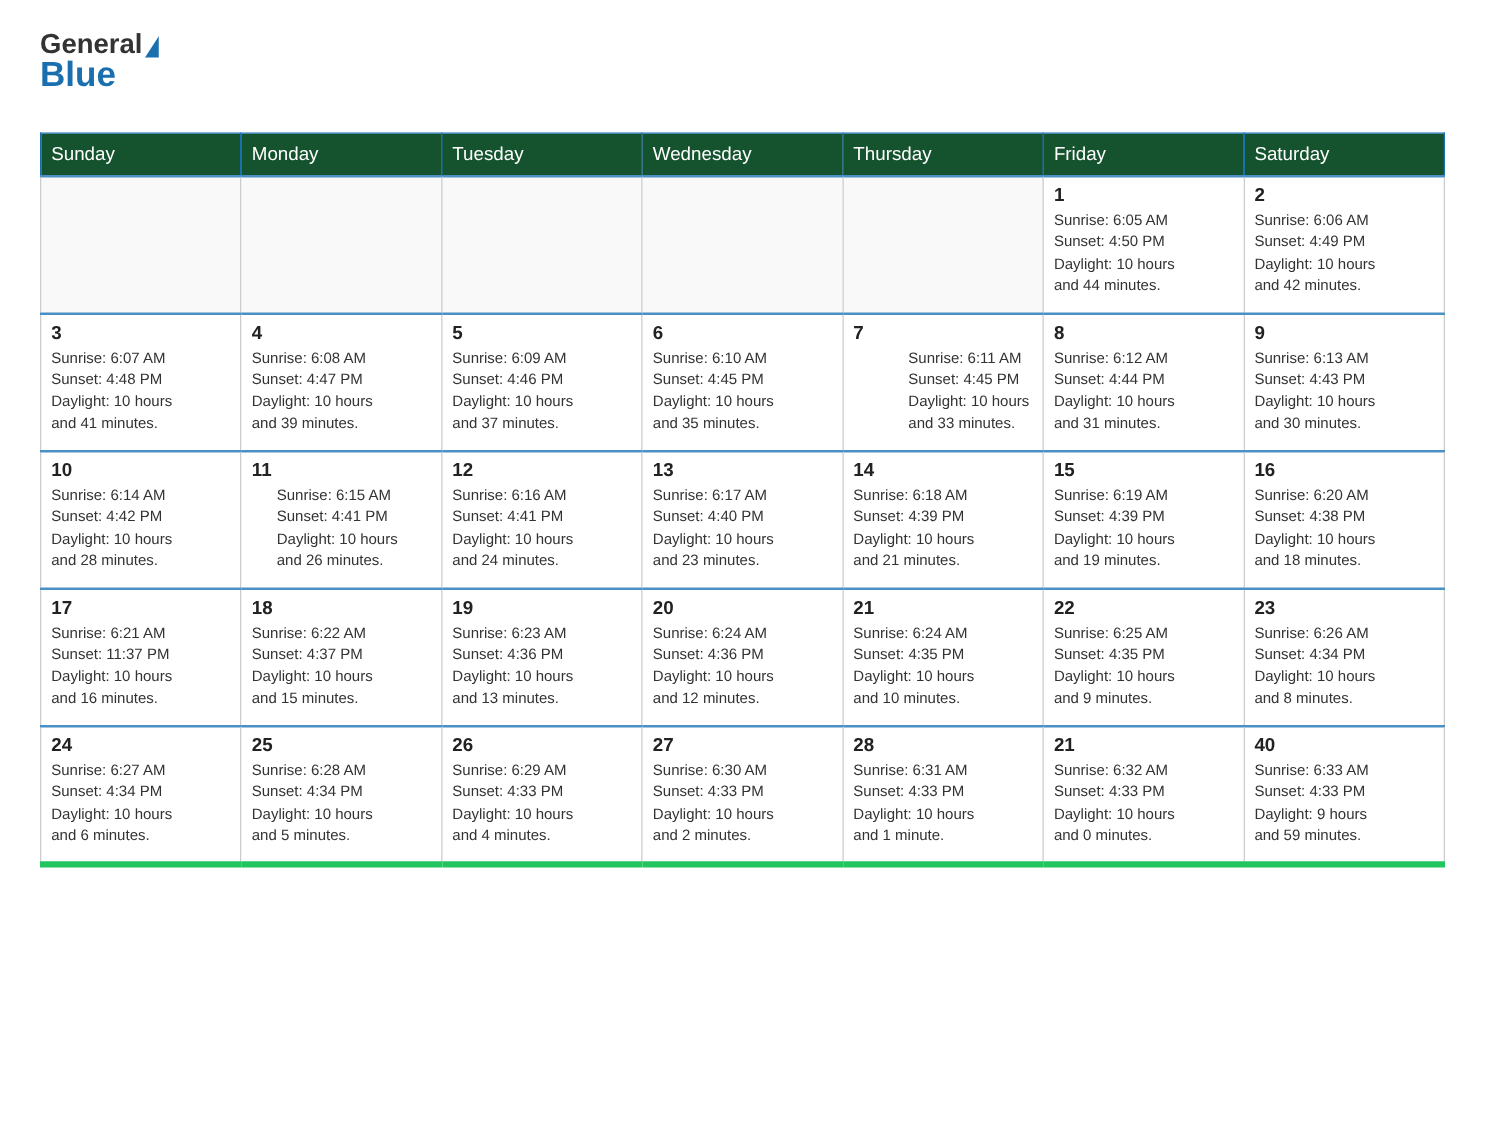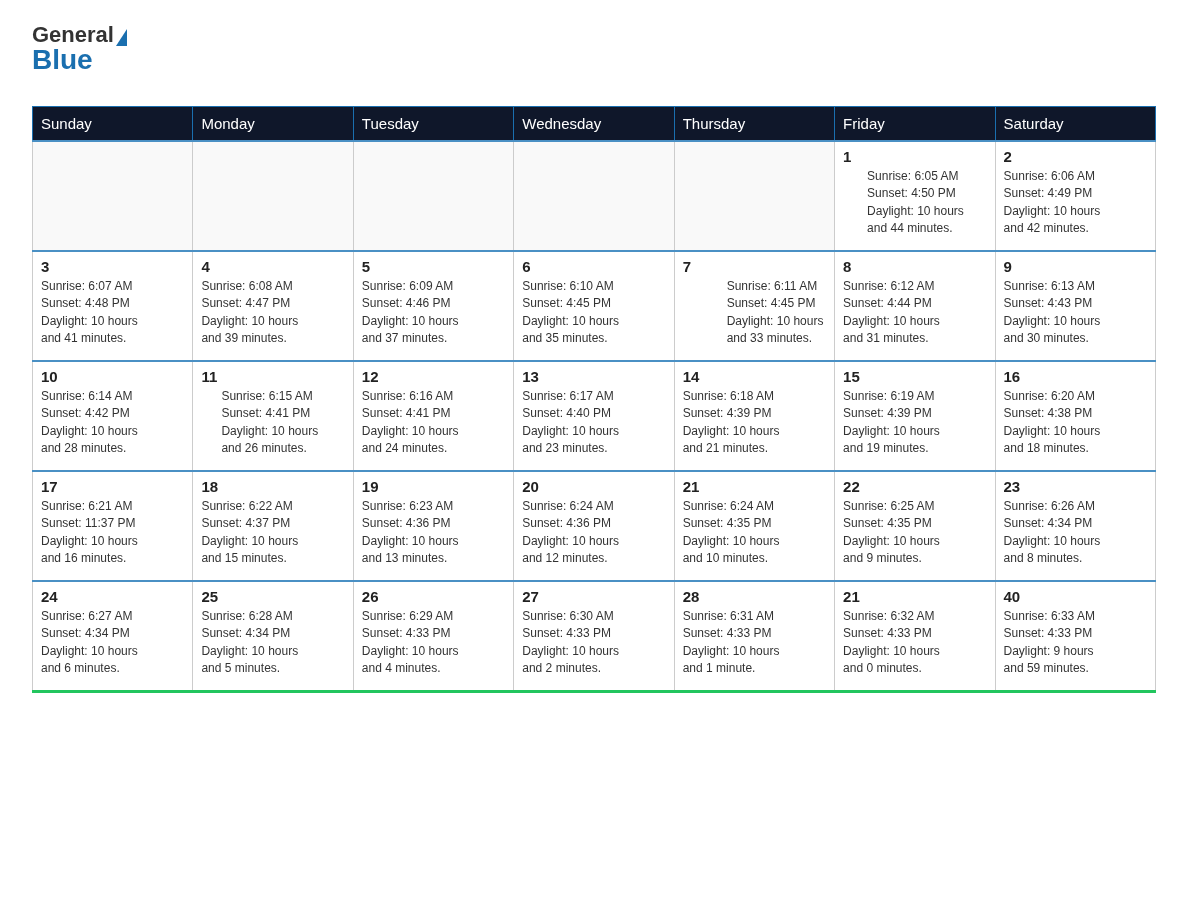--- a/index.html
+++ b/index.html
@@ -49,21 +49,21 @@
       font-size: 22px;
       color: #444;
       margin-top: 4px;
     }
     table {
       width: 100%;
       border-collapse: collapse;
       table-layout: fixed;
     }
     thead tr {
-      background-color: #0f172a;
+      background-color: #14532d;
     }
     thead th {
       color: #fff;
       font-size: 15px;
       font-weight: normal;
       padding: 8px 8px;
       text-align: left;
       border: 1px solid #1a6faf;
     }
     tbody tr {
@@ -72,21 +72,21 @@
     tbody td {
       vertical-align: top;
       padding: 6px 8px;
       border: 1px solid #ccc;
       border-bottom: none;
       height: 110px;
       font-size: 12.5px;
       color: #333;
     }
     tbody tr:last-child td {
-      border-bottom: 3px solid #22c55e;
+      border-bottom: 5px solid #22c55e;
     }
     .day-number {
       font-size: 15px;
       font-weight: bold;
       color: #222;
       margin-bottom: 3px;
       display: block;
     }
     .day-info {
       font-size: 12px;
@@ -128,21 +128,21 @@
   </thead>
   <tbody id="calendar-body">
   <tr class="week-row">
         <td class="empty-cell"></td>
         <td class="empty-cell"></td>
         <td class="empty-cell"></td>
         <td class="empty-cell"></td>
         <td class="empty-cell"></td>
         <td>
           <span class="day-number">1</span>
-          <div class="day-info" style="white-space: pre-line; margin-left: 24px;">Sunrise: 6:05 AM
+          <div class="day-info" style="white-space: pre-line;">Sunrise: 6:05 AM
 Sunset: 4:50 PM
 Daylight: 10 hours
 and 44 minutes.</div>
         </td>
         <td>
           <span class="day-number">2</span>
           <div class="day-info" style="white-space: pre-line;">Sunrise: 6:06 AM
 Sunset: 4:49 PM
 Daylight: 10 hours
 and 42 minutes.</div>

